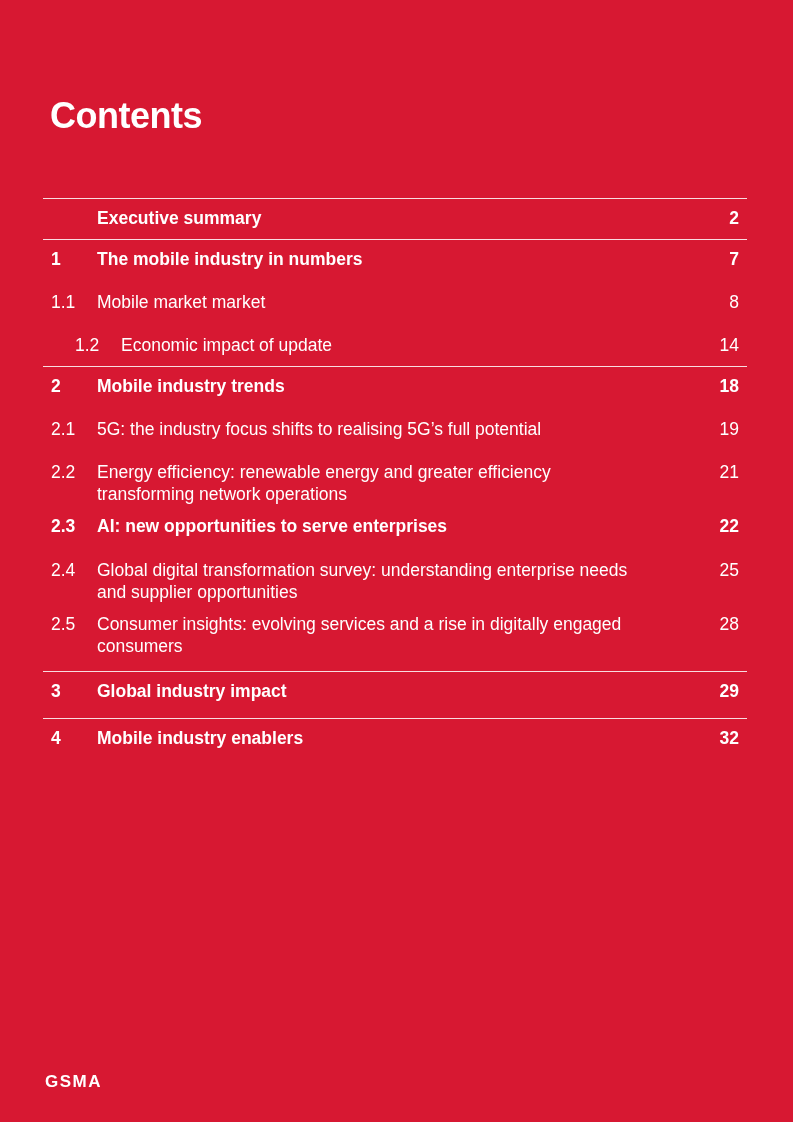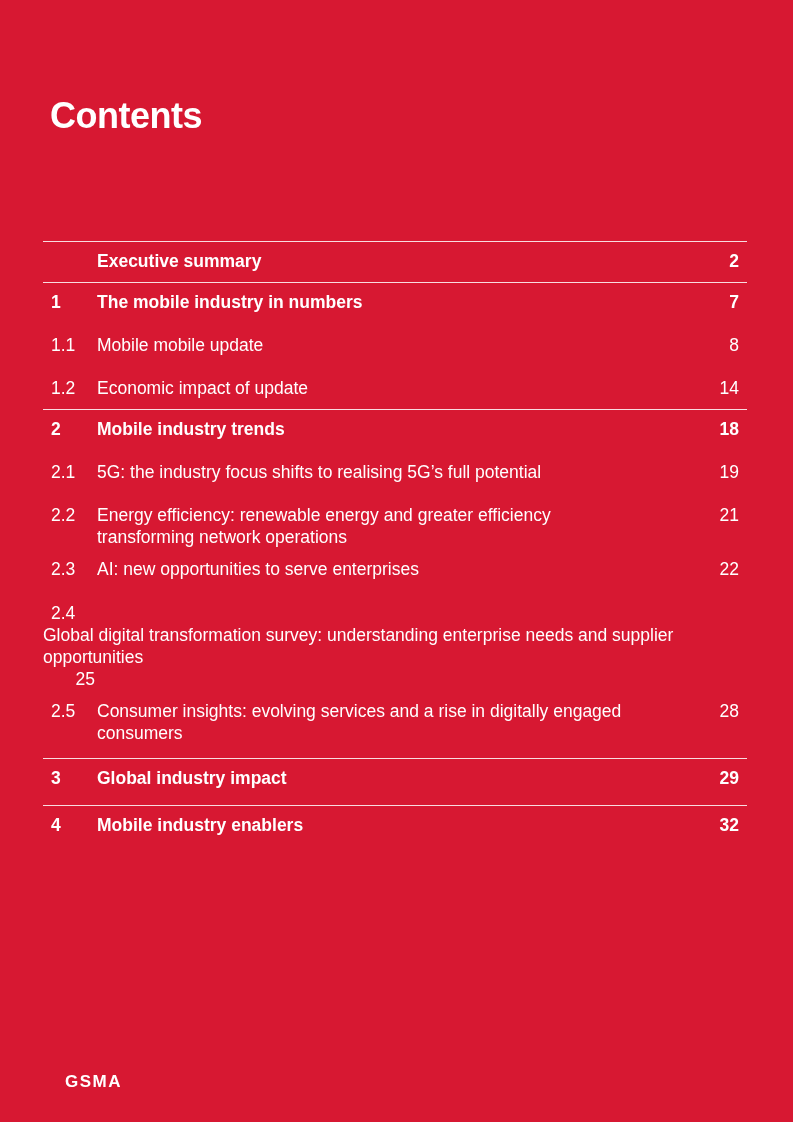--- a/index.html
+++ b/index.html
@@ -7,70 +7,70 @@
          font-family:"Liberation Sans", sans-serif; color:#fff; }
   .title { position:absolute; left:50px; top:98px; font-size:36px; font-weight:bold; letter-spacing:-0.5px; margin:0; line-height:1; }
   .toc { position:absolute; left:43px; top:198px; width:704px; }
   .row { position:relative; display:flex; }
   .row.bordered { border-top:1px solid rgba(255,255,255,0.85); }
   .num { width:54px; padding-left:8px; box-sizing:border-box; }
   .label { flex:1; padding-right:40px; }
   .page { width:60px; text-align:right; padding-right:8px; box-sizing:border-box; }
   .row .num, .row .label, .row .page { font-size:17.5px; line-height:22px; }
   .major .num, .major .label, .major .page { font-weight:bold; }
-  .logo { position:absolute; left:45px; top:1072px; font-size:17px; font-weight:bold; letter-spacing:1.5px;margin-left:20px; }
+  .logo { position:absolute; left:45px; top:1072px; font-size:17px; font-weight:bold; letter-spacing:1.5px; }
 </style>
 </head>
 <body>
 
 <h1 class="title">Contents</h1>
 
 <div class="toc">
 
-  <div class="row major bordered" style="padding:8px 0 10px;margin-top:43px;">
+  <div class="row major bordered" style="padding:8px 0 10px;">
     <span class="num"></span>
     <span class="label">Executive summary</span>
     <span class="page">2</span>
   </div>
   <div class="row major bordered" style="padding:8px 0 10px;">
     <span class="num">1</span>
     <span class="label">The mobile industry in numbers</span>
     <span class="page">7</span>
   </div>
   <div class="row" style="padding:11px 0 10px;align-items:flex-end;">
     <span class="num">1.1</span>
-    <span class="label">Mobile mobile update</span>
+    <span class="label">Mobile market market</span>
     <span class="page">8</span>
   </div>
-  <div class="row" style="padding:11px 0 10px;">
+  <div class="row" style="padding:11px 0 10px;margin-left:24px;">
     <span class="num">1.2</span>
     <span class="label">Economic impact of update</span>
     <span class="page">14</span>
   </div>
   <div class="row major bordered" style="padding:8px 0 10px;">
     <span class="num">2</span>
     <span class="label">Mobile industry trends</span>
     <span class="page">18</span>
   </div>
   <div class="row" style="padding:11px 0 10px;">
     <span class="num">2.1</span>
     <span class="label">5G: the industry focus shifts to realising 5G’s full potential</span>
     <span class="page">19</span>
   </div>
   <div class="row" style="padding:11px 0 0;">
     <span class="num">2.2</span>
     <span class="label">Energy efficiency: renewable energy and greater efficiency transforming network operations</span>
     <span class="page">21</span>
   </div>
-  <div class="row" style="padding:10px 0 11px;">
+  <div class="row" style="padding:10px 0 11px;font-weight:bold;">
     <span class="num">2.3</span>
     <span class="label">AI: new opportunities to serve enterprises</span>
     <span class="page">22</span>
   </div>
-  <div class="row" style="padding:11px 0 0;flex-direction:column;">
+  <div class="row" style="padding:11px 0 0;">
     <span class="num">2.4</span>
     <span class="label">Global digital transformation survey: understanding enterprise needs and supplier opportunities</span>
     <span class="page">25</span>
   </div>
   <div class="row" style="padding:10px 0 14px;">
     <span class="num">2.5</span>
     <span class="label">Consumer insights: evolving services and a rise in digitally engaged consumers</span>
     <span class="page">28</span>
   </div>
   <div class="row major bordered" style="padding:8px 0 16px;">

